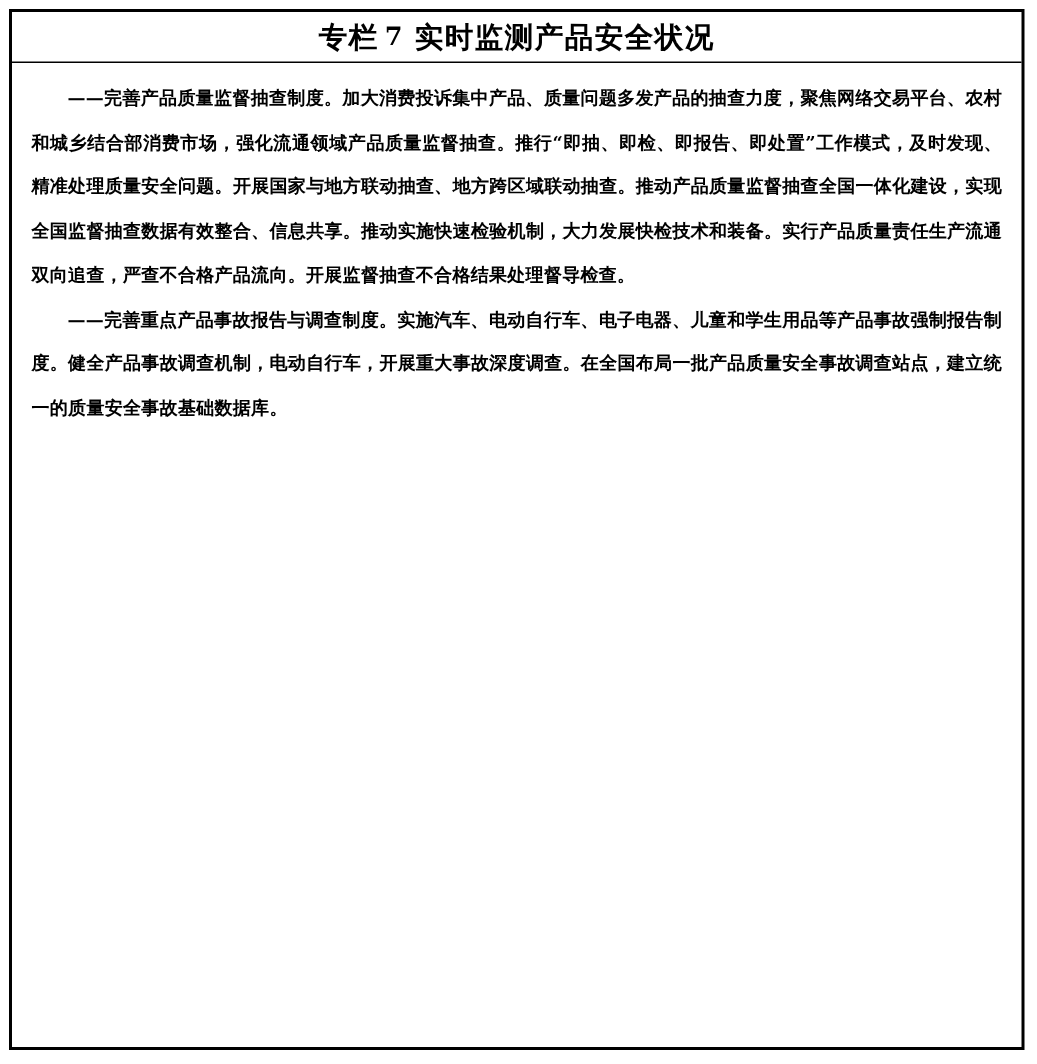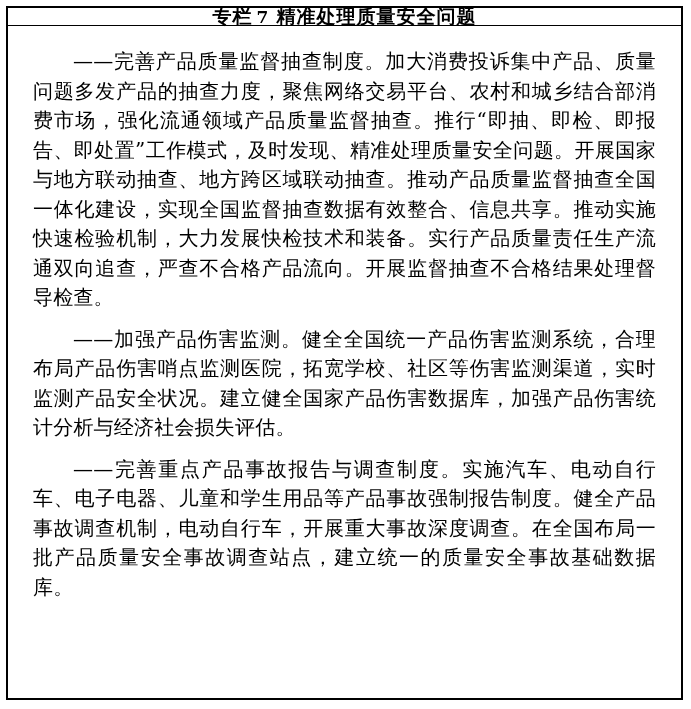--- a/index.html
+++ b/index.html
@@ -17,21 +17,21 @@
     position: absolute;
     left: 6px;
     top: 6px;
     width: 677px;
     height: 694px;
     border: 2px solid #000000;
     box-sizing: border-box;
     background: #ffffff;
   }
   .title-bar {
-    height: 18px;
+    height: 34px;
     border-bottom: 1.5px solid #000000;
     display: flex;
     align-items: center;
     justify-content: center;
     box-sizing: border-box;
   }
   .title-text {
     font-family: "DejaVu Serif", serif;
     font-weight: bold;
     font-size: 19px;
@@ -41,41 +41,40 @@
   .title-num {
     font-family: "DejaVu Serif", serif;
     font-weight: bold;
     font-size: 17px;
   }
   .body-area {
     padding: 9px 13px 0 13px;
     box-sizing: border-box;
   }
   p.para {
-    margin: 12px;
+    margin: 0;
     font-family: "DejaVu Serif", serif;
-    font-size: 20px;
+    font-size: 12px;
     line-height: 29.5px;
     text-align: justify;
     text-justify: inter-ideograph;
     text-indent: 2em;
     letter-spacing: 0.2px;
-    font-weight: normal;
+    font-weight: bold;
   }
   p.para + p.para {
     margin-top: 0px;
   }
 </style>
 </head>
 <body>
 
 <div class="box">
   <div class="title-bar">
     <span class="title-text">专栏</span>
     <span class="title-num" style="margin:0 8px 0 4px;">7</span>
-    <span class="title-text">精准处理质量安全问题</span>
+    <span class="title-text">实时监测产品安全状况</span>
   </div>
   <div class="body-area">
     <p class="para">——完善产品质量监督抽查制度。加大消费投诉集中产品、质量问题多发产品的抽查力度，聚焦网络交易平台、农村和城乡结合部消费市场，强化流通领域产品质量监督抽查。推行“即抽、即检、即报告、即处置”工作模式，及时发现、精准处理质量安全问题。开展国家与地方联动抽查、地方跨区域联动抽查。推动产品质量监督抽查全国一体化建设，实现全国监督抽查数据有效整合、信息共享。推动实施快速检验机制，大力发展快检技术和装备。实行产品质量责任生产流通双向追查，严查不合格产品流向。开展监督抽查不合格结果处理督导检查。</p>
-    <p class="para">——加强产品伤害监测。健全全国统一产品伤害监测系统，合理布局产品伤害哨点监测医院，拓宽学校、社区等伤害监测渠道，实时监测产品安全状况。建立健全国家产品伤害数据库，加强产品伤害统计分析与经济社会损失评估。</p>
     <p class="para">——完善重点产品事故报告与调查制度。实施汽车、电动自行车、电子电器、儿童和学生用品等产品事故强制报告制度。健全产品事故调查机制，电动自行车，开展重大事故深度调查。在全国布局一批产品质量安全事故调查站点，建立统一的质量安全事故基础数据库。</p>
   </div>
 </div>
 
 </body></html>

